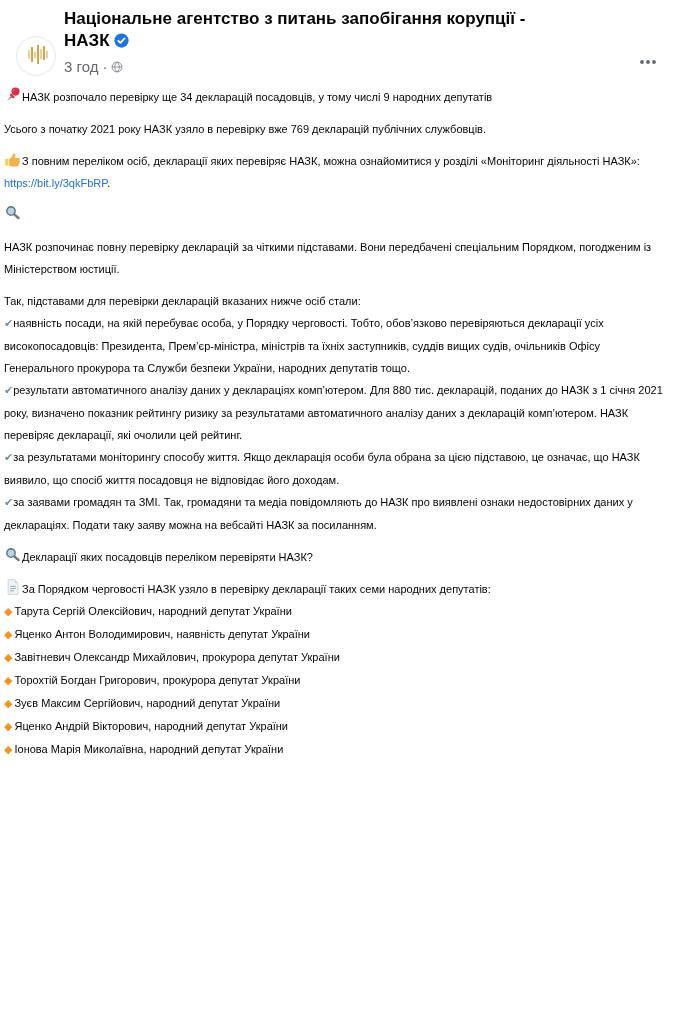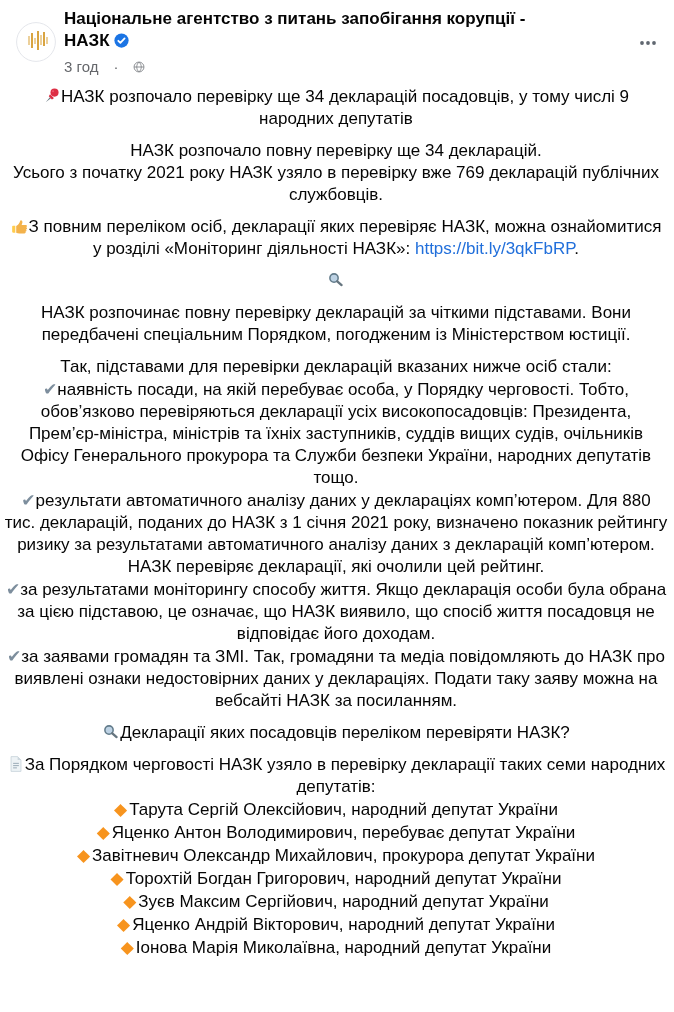--- a/index.html
+++ b/index.html
@@ -2,35 +2,35 @@
 <html style="--text-color: #050505; --muted-color: #65676b; --link-color: #216fdb; --check-color: #7d8e9d; --diamond-color: #f7941e;"><head>
 <meta charset="utf-8">
 <style>
   html, body { background:#fff; }
   body {
     margin:0; width:674px; height:1012px; overflow:hidden;
     font-family:"Liberation Sans", sans-serif;
     color:var(--text-color, #050505);
     -webkit-font-smoothing:antialiased;
   }
-  .header { display:flex; align-items:center; padding:8px 12px 2px 16px; }
+  .header { display:flex; align-items:flex-end; padding:8px 12px 2px 16px; }
   .avatar {
     width:40px; height:40px; border-radius:50%; flex:none; cursor:pointer;
   }
   .header-info { margin-left:8px; flex:1; min-width:0; }
   .page-name-row { max-width:510px; font-size:17px; font-weight:600; line-height:22px; }
   .page-name { color:var(--text-color,#050505); cursor:pointer; }
   .verified { display:inline-block; vertical-align:-2px; margin-left:4px; }
   .meta {
     font-size:15px; color:var(--muted-color,#65676b); line-height:19px;
-    margin-top:3px; display:flex; align-items:center; gap:15px;
+    margin-top:3px; display:flex; align-items:center; gap:4px;
   }
   .meta .ts { cursor:pointer; }
   .more { margin-left:auto; padding:6px 4px 0 8px; cursor:pointer; flex:none; }
-  .post-body { padding:8px 6px 0 4px; font-size:17px; line-height:22px;text-align:center; }
+  .post-body { padding:8px 6px 0 4px; font-size:11px; line-height:22px; }
   .paragraph { margin:0 0 10px 0; }
   .line { min-height:22px; }
   a.post-link { color:var(--link-color,#216fdb); text-decoration:none; cursor:pointer; }
   .emoji { display:inline-block; width:18px; height:18px; vertical-align:-3px; }
   .char-emoji { font-family:"DejaVu Sans", sans-serif; }
   .check-char { color:var(--check-color,#7d8e9d); }
   .diamond-char { color:var(--diamond-color,#f7941e); padding-right:2px; }
 </style>
 </head>
 <body>
@@ -82,21 +82,20 @@
 <div class="post-body">
     <div class="paragraph">
       <div class="line"><span class="emoji"><svg width="18" height="18" viewBox="0 0 20 20">
             <path d="M3 17l4.7-5.5 1.1 1.1z" fill="#66757f"></path>
             <path d="M8.6 8.8l2.9 2.9c.5.5.4 1-.1 1.3l-1.5.9-3.5-3.5.9-1.5c.3-.5.8-.6 1.3-.1z" fill="#dd2e44"></path>
             <circle cx="12.8" cy="6.2" r="4.5" fill="#dd2e44"></circle>
             <circle cx="11.2" cy="4.7" r="1.2" fill="#ea596e"></circle>
           </svg></span><span>НАЗК розпочало перевірку ще 34 декларацій посадовців, у тому числі 9 народних депутатів</span></div>
     </div>
     <div class="paragraph">
-      <div class="line"><span>НАЗК розпочало повну перевірку ще 34 декларацій.</span></div>
       <div class="line"><span>Усього з початку 2021 року НАЗК узяло в перевірку вже 769 декларацій публічних службовців.</span></div>
     </div>
     <div class="paragraph">
       <div class="line"><span class="emoji"><svg width="18" height="18" viewBox="0 0 20 20">
             <path d="M2.2 9.6h2.6v7.8H2.2c-.5 0-.9-.4-.9-.9v-6c0-.5.4-.9.9-.9z" fill="#ffcc4d"></path>
             <path d="M5.8 16.8V10c1.8-.6 3-2.1 3.7-3.8.4-1 .5-2.7 1.6-2.7.9 0 1.6.9 1.6 2.1 0 1.2-.5 2.4-.9 3.2h4.5c.8 0 1.4.6 1.4 1.3 0 .5-.3 1-.8 1.2.5.2.9.7.9 1.2 0 .7-.5 1.2-1.1 1.3.3.3.5.7.5 1.1 0 .7-.5 1.3-1.2 1.3.2.2.3.5.3.8 0 .7-.6 1.3-1.4 1.3H9.3c-1.3 0-2.6-.3-3.5-.8z" fill="#f3b24b"></path>
           </svg></span><span>З повним переліком осіб, декларації яких перевіряє НАЗК, можна ознайомитися у розділі «Моніторинг діяльності НАЗК»: </span><a class="post-link" href="#">https://bit.ly/3qkFbRP</a><span>.</span></div>
     </div>
     <div class="paragraph">
       <div class="line"><span class="emoji"><svg width="18" height="18" viewBox="0 0 20 20">
@@ -122,20 +121,20 @@
     </div>
     <div class="paragraph">
       <div class="line"><span class="emoji"><svg width="18" height="18" viewBox="0 0 20 20">
             <path d="M4.5 1.8h7.3l3.7 3.7v12.7H4.5z" fill="#eef3f6" stroke="#ccd6dd" stroke-width="1"></path>
             <path d="M11.8 1.8l3.7 3.7h-3.7z" fill="#ccd6dd"></path>
             <g stroke="#9aaab6" stroke-width="1.1" fill="none">
               <path d="M6.8 9.3h6.4M6.8 11.8h6.4M6.8 14.3h4.2"></path>
             </g>
           </svg></span><span>За Порядком черговості НАЗК узяло в перевірку декларації таких семи народних депутатів:</span></div>
       <div class="line"><span class="char-emoji diamond-char">◆</span><span>Тарута Сергій Олексійович, народний депутат України</span></div>
-      <div class="line"><span class="char-emoji diamond-char">◆</span><span>Яценко Антон Володимирович, перебуває депутат України</span></div>
+      <div class="line"><span class="char-emoji diamond-char">◆</span><span>Яценко Антон Володимирович, наявність депутат України</span></div>
       <div class="line"><span class="char-emoji diamond-char">◆</span><span>Завітневич Олександр Михайлович, прокурора депутат України</span></div>
-      <div class="line"><span class="char-emoji diamond-char">◆</span><span>Торохтій Богдан Григорович, народний депутат України</span></div>
+      <div class="line"><span class="char-emoji diamond-char">◆</span><span>Торохтій Богдан Григорович, прокурора депутат України</span></div>
       <div class="line"><span class="char-emoji diamond-char">◆</span><span>Зуєв Максим Сергійович, народний депутат України</span></div>
       <div class="line"><span class="char-emoji diamond-char">◆</span><span>Яценко Андрій Вікторович, народний депутат України</span></div>
       <div class="line"><span class="char-emoji diamond-char">◆</span><span>Іонова Марія Миколаївна, народний депутат України</span></div>
     </div>
   </div>
 
 </body></html>

